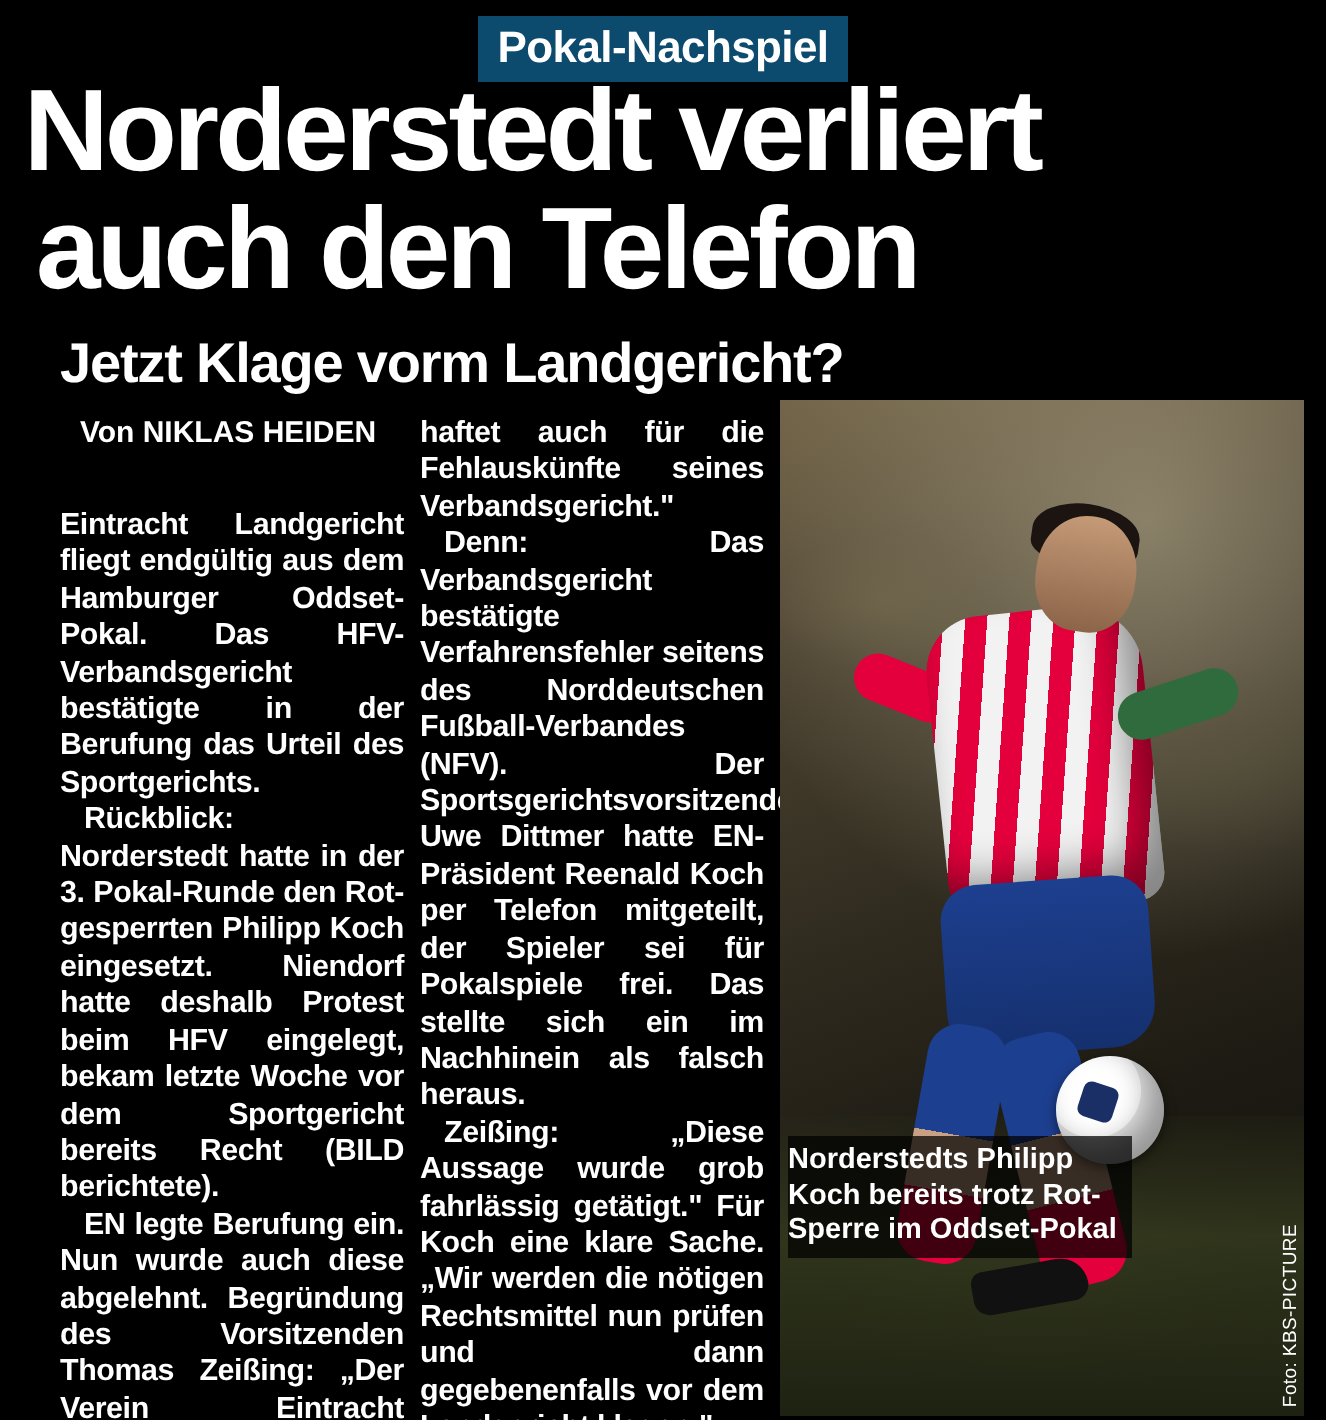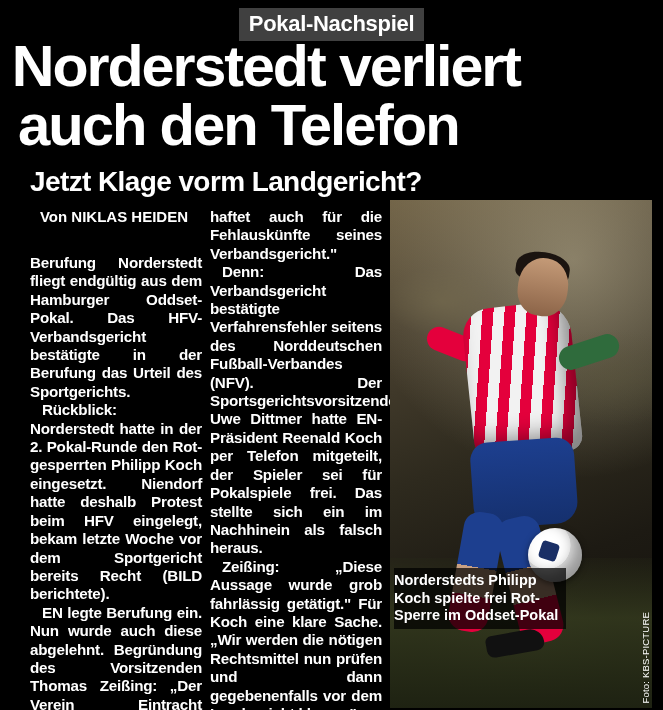--- a/index.html
+++ b/index.html
@@ -30,21 +30,21 @@
   
   .kicker-wrap {
     position: absolute;
     left: 0;
     top: 8px;
     width: 647px;
     text-align: center;
   }
   .kicker {
     display: inline-block;
-    background: #404040;
+    background: #0c4a6e;
     color: #ffffff;
     font-weight: bold;
     font-size: 22px;
     line-height: 1;
     padding: 5px 10px 6px 10px;
     letter-spacing: -0.3px;
     font-family: "Liberation Sans", sans-serif;
   }
 
   
@@ -319,22 +319,22 @@
     <div class="headline">
       <span class="l1">Norderstedt verliert</span>
       <span class="l2">auch den Telefon</span>
     </div>
 
     <div class="subhead">Jetzt Klage vorm Landgericht?</div>
 
     <div class="byline">Von NIKLAS HEIDEN</div>
 
     <div class="col col1">
-      <p class="first">Berufung Norderstedt fliegt endgültig aus dem Hamburger Oddset-Pokal. Das HFV-Verbandsgericht bestätigte in der Berufung das Urteil des Sportgerichts.</p>
-      <p>Rückblick: Norderstedt hatte in der 2. Pokal-Runde den Rot-gesperrten Philipp Koch eingesetzt. Niendorf hatte deshalb Protest beim HFV eingelegt, bekam letzte Woche vor dem Sportgericht bereits Recht (BILD berichtete).</p>
+      <p class="first">Eintracht Landgericht fliegt endgültig aus dem Hamburger Oddset-Pokal. Das HFV-Verbandsgericht bestätigte in der Berufung das Urteil des Sportgerichts.</p>
+      <p>Rückblick: Norderstedt hatte in der 3. Pokal-Runde den Rot-gesperrten Philipp Koch eingesetzt. Niendorf hatte deshalb Protest beim HFV eingelegt, bekam letzte Woche vor dem Sportgericht bereits Recht (BILD berichtete).</p>
       <p>EN legte Berufung ein. Nun wurde auch diese abgelehnt. Begründung des Vorsitzenden Thomas Zeißing: „Der Verein Eintracht Norderstedt</p>
     </div>
 
     <div class="col col2">
       <p class="first">haftet auch für die Fehlauskünfte seines Verbandsgericht."</p>
       <p>Denn: Das Verbandsgericht bestätigte Verfahrensfehler seitens des Norddeutschen Fußball-Verbandes (NFV). Der Sportsgerichtsvorsitzende Uwe Dittmer hatte EN-Präsident Reenald Koch per Telefon mitgeteilt, der Spieler sei für Pokalspiele frei. Das stellte sich ein im Nachhinein als falsch heraus.</p>
       <p>Zeißing: „Diese Aussage wurde grob fahrlässig getätigt." Für Koch eine klare Sache. „Wir werden die nötigen Rechtsmittel nun prüfen und dann gegebenenfalls vor dem Landgericht klagen."</p>
     </div>
 
     <div class="photo">
@@ -347,16 +347,16 @@
       <div class="player-hair"></div>
       <div class="player-head"></div>
       <div class="player-shorts"></div>
       <div class="player-leg-l"></div>
       <div class="player-leg-r"></div>
       <div class="boot"></div>
       <div class="ball"></div>
       <div class="photo-credit">Foto: KBS-PICTURE</div>
     </div>
 
-    <div class="caption">Norderstedts Philipp Koch spielte frei Rot-Sperre im Oddset-Pokal</div>
+    <div class="caption">Norderstedts Philipp Koch bereits trotz Rot-Sperre im Oddset-Pokal</div>
 
   </div>
 </div>
 
 </body></html>

